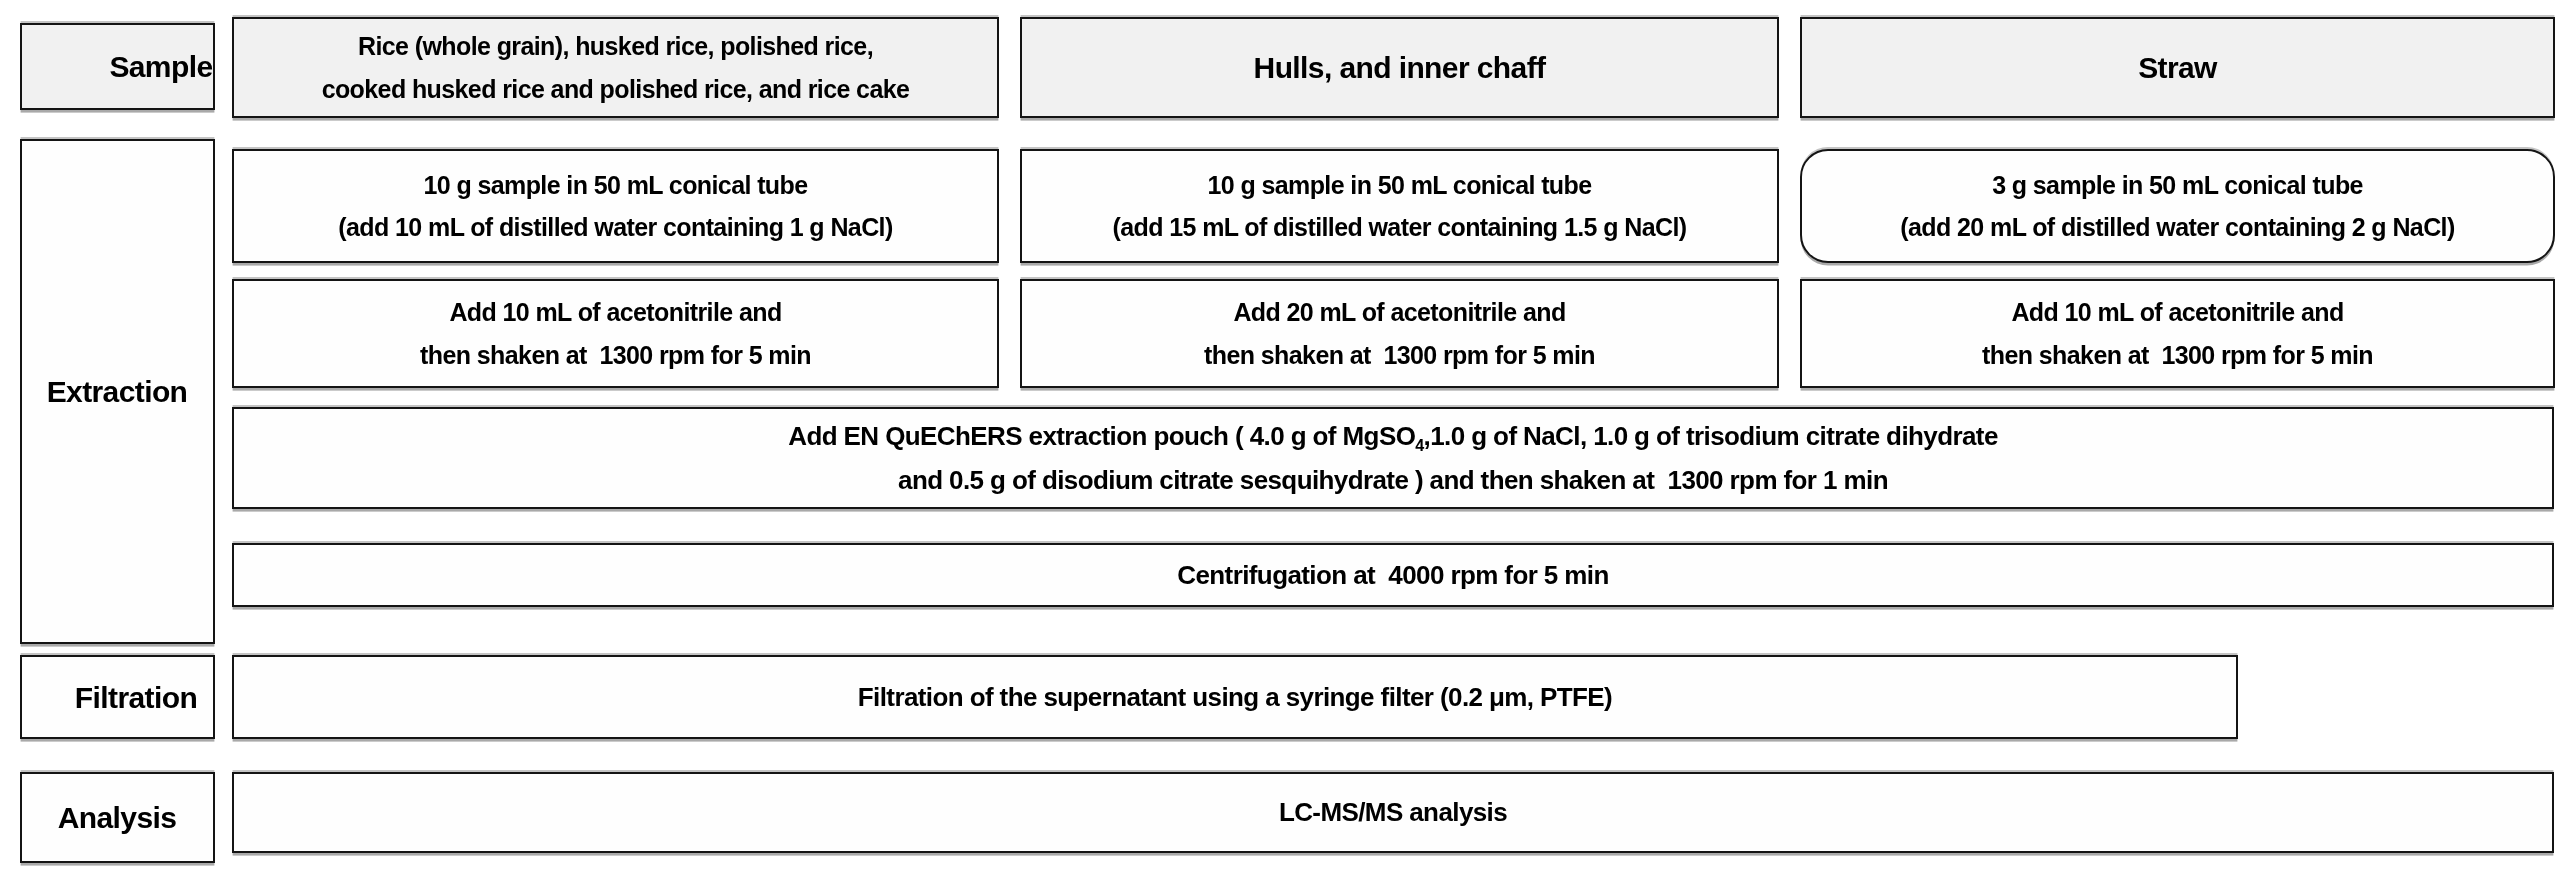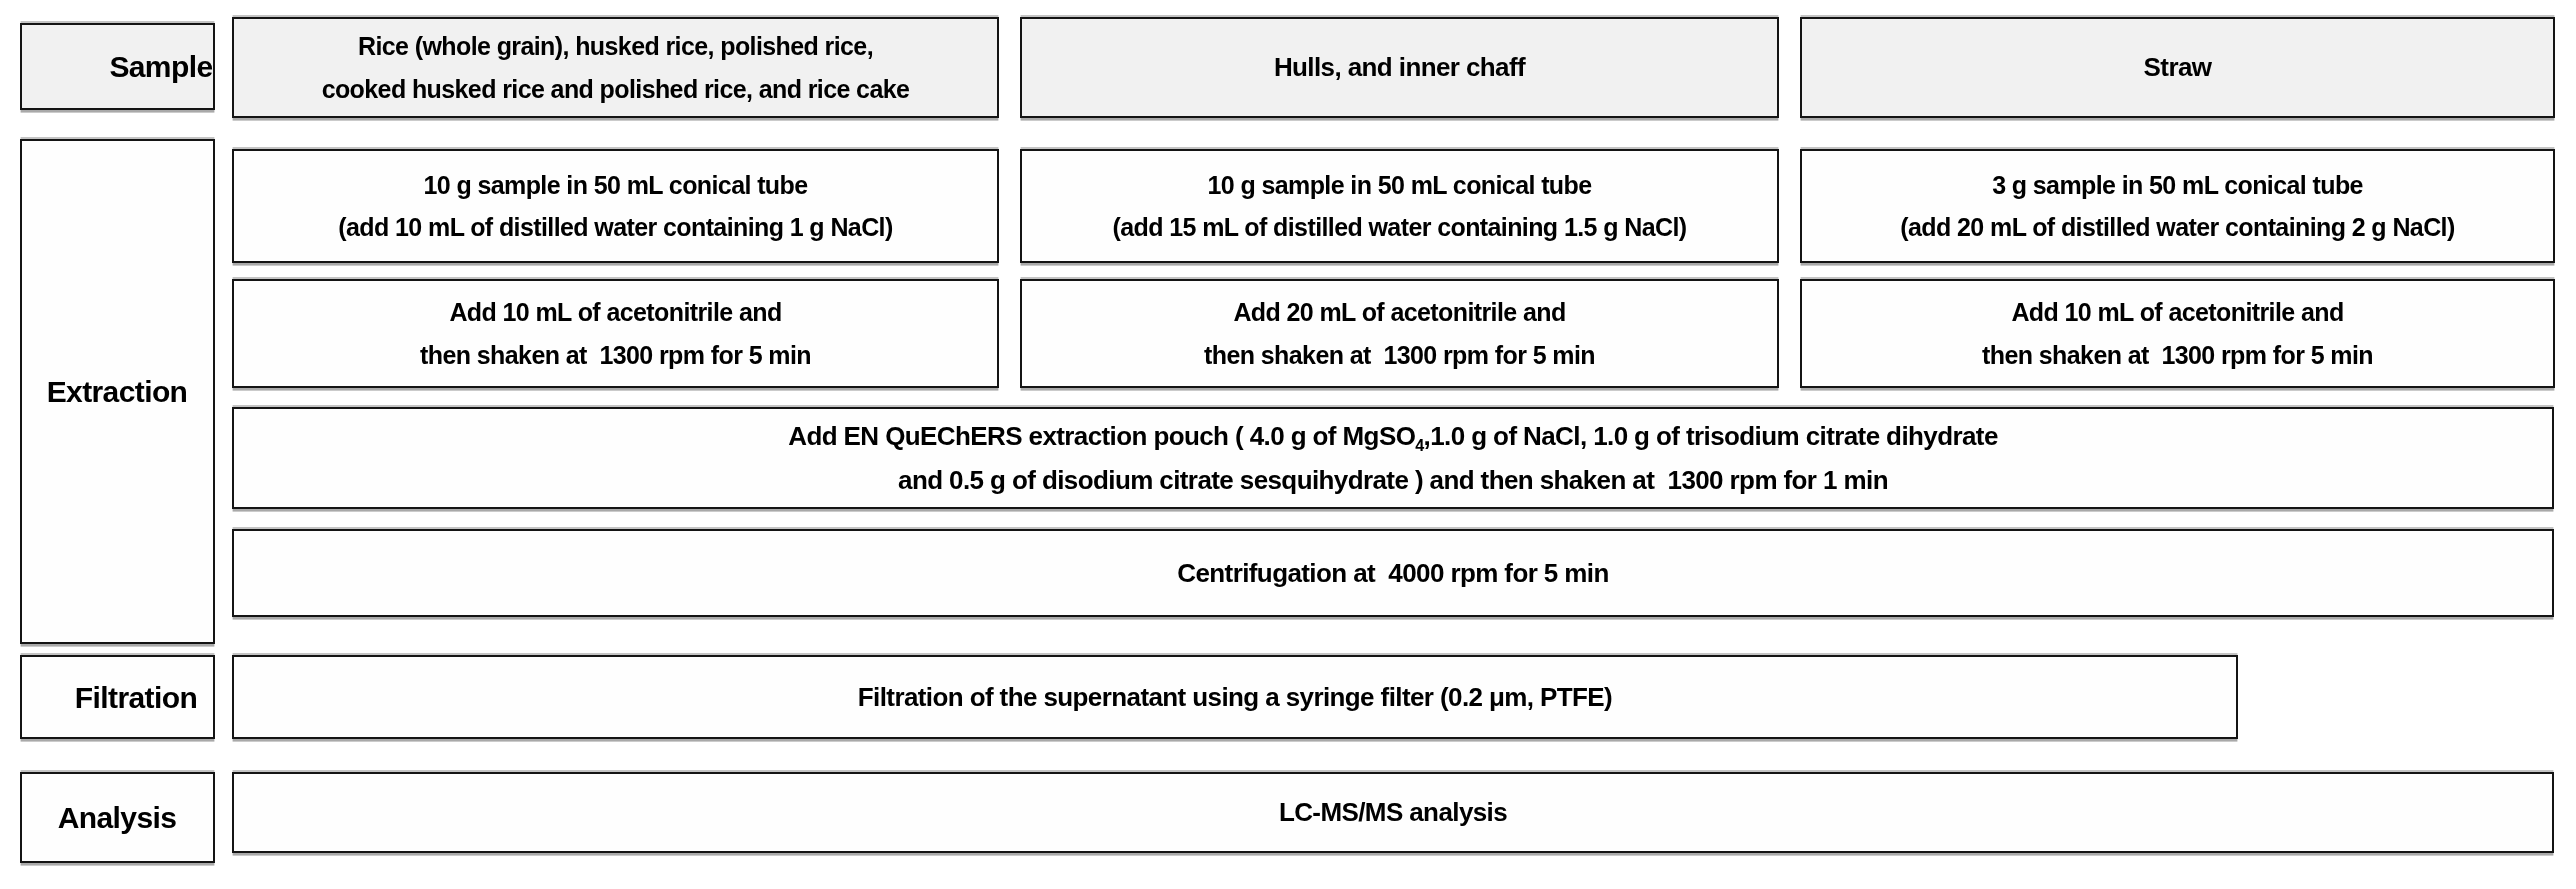--- a/index.html
+++ b/index.html
@@ -18,21 +18,21 @@
     position:absolute;box-sizing:border-box;
     border:2.6px solid var(--border);
     background:var(--box-fill);
     display:flex;flex-direction:column;align-items:center;justify-content:center;
     text-align:center;
     box-shadow:0 3.2px 0 -0.6px #a9a9a9, 0 -2.6px 0 -0.6px #c4c4c4;
   }
   .pbox.header{background:var(--header-fill);}
   .txt{white-space:pre-wrap;display:block;line-height:1.7;}
   .fs-label{font-size:30px;letter-spacing:-0.6px;}
-  .fs-head-big{font-size:26px;letter-spacing:-0.6px;align-items:center;}
+  .fs-head-big{font-size:30px;letter-spacing:-0.6px;align-items:center;}
   .fs-head-sm{font-size:25px;letter-spacing:-0.6px;line-height:1.55;}
   .fs-body{font-size:25px;letter-spacing:-0.6px;}
   .fs-wide{font-size:26px;letter-spacing:-0.6px;}
   sub{font-size:0.62em;line-height:0;}
 </style>
 </head>
 <body>
 
 <div>
   <div class="pbox header fs-label" style="left:19.5px;top:23.4px;width:195px;height:87px;align-items:flex-end;">
@@ -56,21 +56,21 @@
   </div>
 
   <div class="pbox fs-body" style="left:232px;top:149px;width:767px;height:114px;">
     <span class="txt">10 g sample in 50 mL conical tube</span>
     <span class="txt">(add 10 mL of distilled water containing 1 g NaCl)</span>
   </div>
   <div class="pbox fs-body" style="left:1020px;top:149px;width:759px;height:114px;">
     <span class="txt">10 g sample in 50 mL conical tube</span>
     <span class="txt">(add 15 mL of distilled water containing 1.5 g NaCl)</span>
   </div>
-  <div class="pbox fs-body" style="left:1800px;top:149px;width:755px;height:114px;">
+  <div class="pbox fs-body" style="left:1800px;top:149px;width:755px;height:114px;border-radius:28px;">
     <span class="txt">3 g sample in 50 mL conical tube</span>
     <span class="txt">(add 20 mL of distilled water containing 2 g NaCl)</span>
   </div>
 
   <div class="pbox fs-body" style="left:232px;top:279px;width:767px;height:109px;">
     <span class="txt">Add 10 mL of acetonitrile and</span>
     <span class="txt">then shaken at  1300 rpm for 5 min</span>
   </div>
   <div class="pbox fs-body" style="left:1020px;top:279px;width:759px;height:109px;">
     <span class="txt">Add 20 mL of acetonitrile and</span>
@@ -79,21 +79,21 @@
   <div class="pbox fs-body" style="left:1800px;top:279px;width:755px;height:109px;">
     <span class="txt">Add 10 mL of acetonitrile and</span>
     <span class="txt">then shaken at  1300 rpm for 5 min</span>
   </div>
 
   <div class="pbox fs-wide" style="left:232px;top:407px;width:2322px;height:102px;">
     <span class="txt"><span>Add EN QuEChERS extraction pouch ( 4.0 g of MgSO</span><sub>4</sub><span>,1.0 g of NaCl, 1.0 g of trisodium citrate dihydrate</span></span>
     <span class="txt">and 0.5 g of disodium citrate sesquihydrate ) and then shaken at  1300 rpm for 1 min</span>
   </div>
 
-  <div class="pbox fs-wide" style="left:232px;top:529px;width:2322px;height:88px;">
+  <div class="pbox fs-wide" style="left:232px;top:543px;width:2322px;height:64px;">
     <span class="txt">Centrifugation at  4000 rpm for 5 min</span>
   </div>
 </div>
 
 <div>
   <div class="pbox fs-label" style="left:19.5px;top:655px;width:195px;height:84px;padding-left:38px;">
     <span class="txt">Filtration</span>
   </div>
   <div class="pbox fs-wide" style="left:232px;top:655px;width:2006px;height:84px;">
     <span class="txt">Filtration of the supernatant using a syringe filter (0.2 μm, PTFE)</span>

